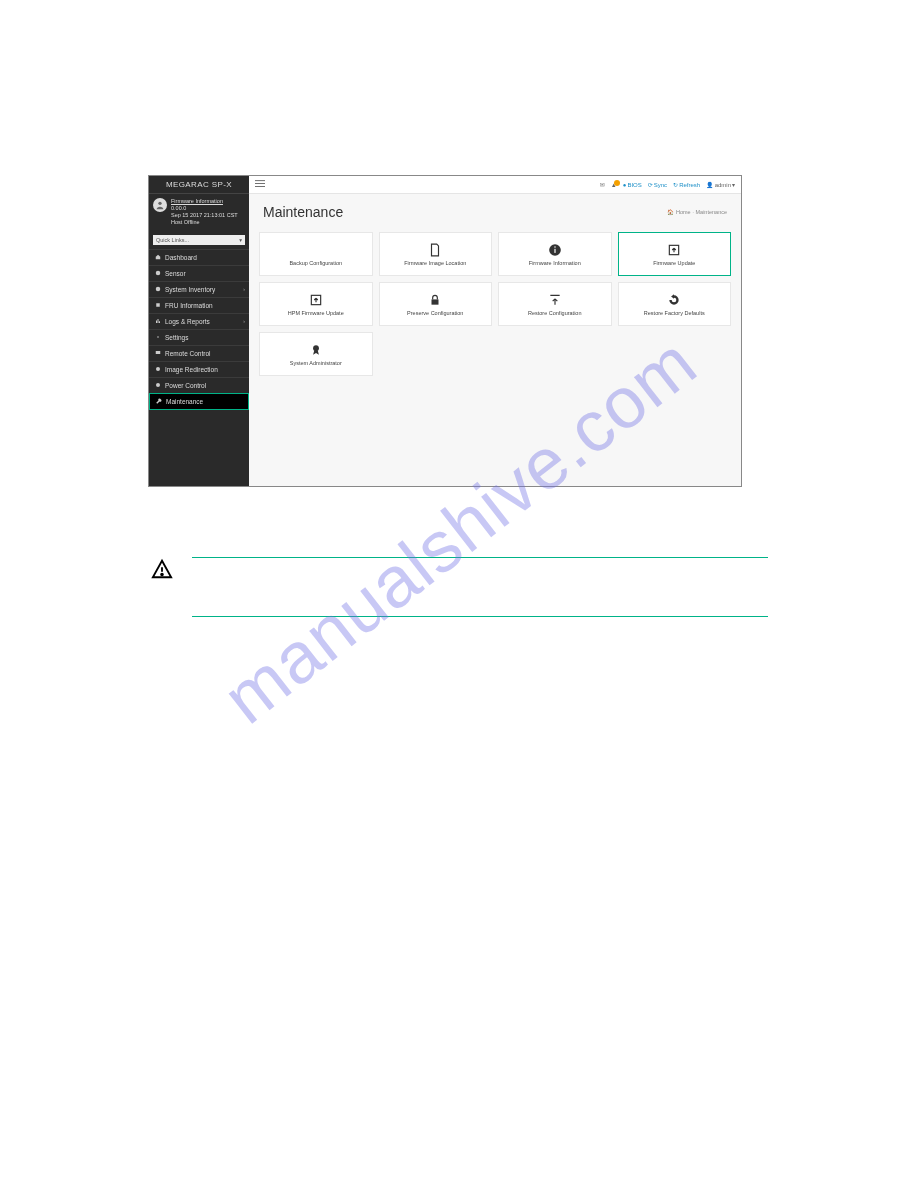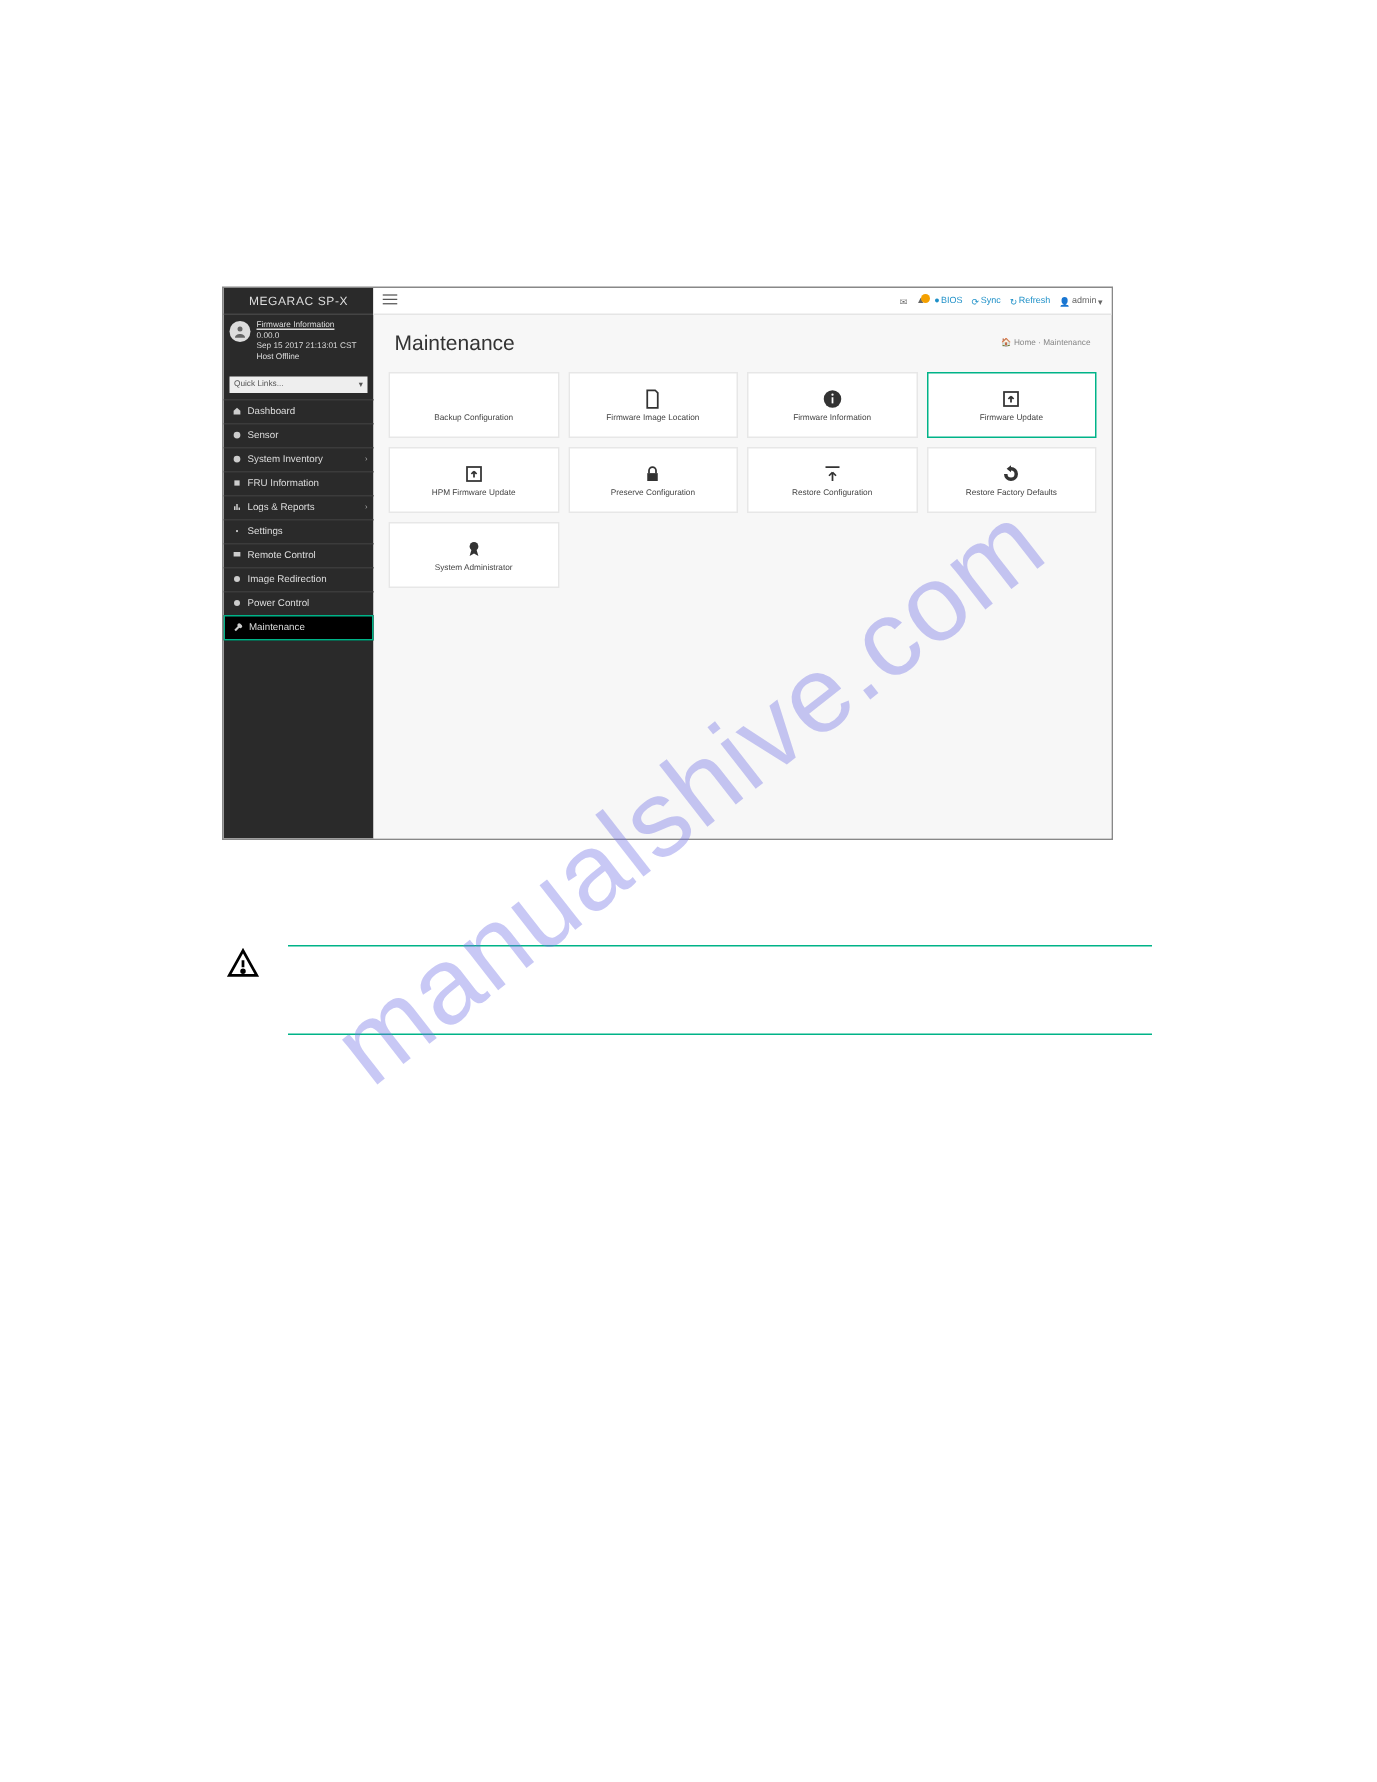--- a/index.html
+++ b/index.html
@@ -7,27 +7,26 @@
     font-family: Arial, Helvetica, sans-serif;
     background: #ffffff;
     width: 918px;
     height: 1188px;
     position: relative;
     padding: 175px 150px 0 150px;
   }
   
   .frame {
     width: 594px;
-    height: 369px;
+    height: 312px;
     border: 1px solid #888;
     margin-left: -2px;
     display: flex;
     position: relative;
     overflow: hidden;
-    margin-top: 16px;
   }
   .sidebar {
     width: 100px;
     background: #2a2a2a;
     color: #ddd;
     font-size: 6.5px;
     display: flex;
     flex-direction: column;
   }
   .brand {

